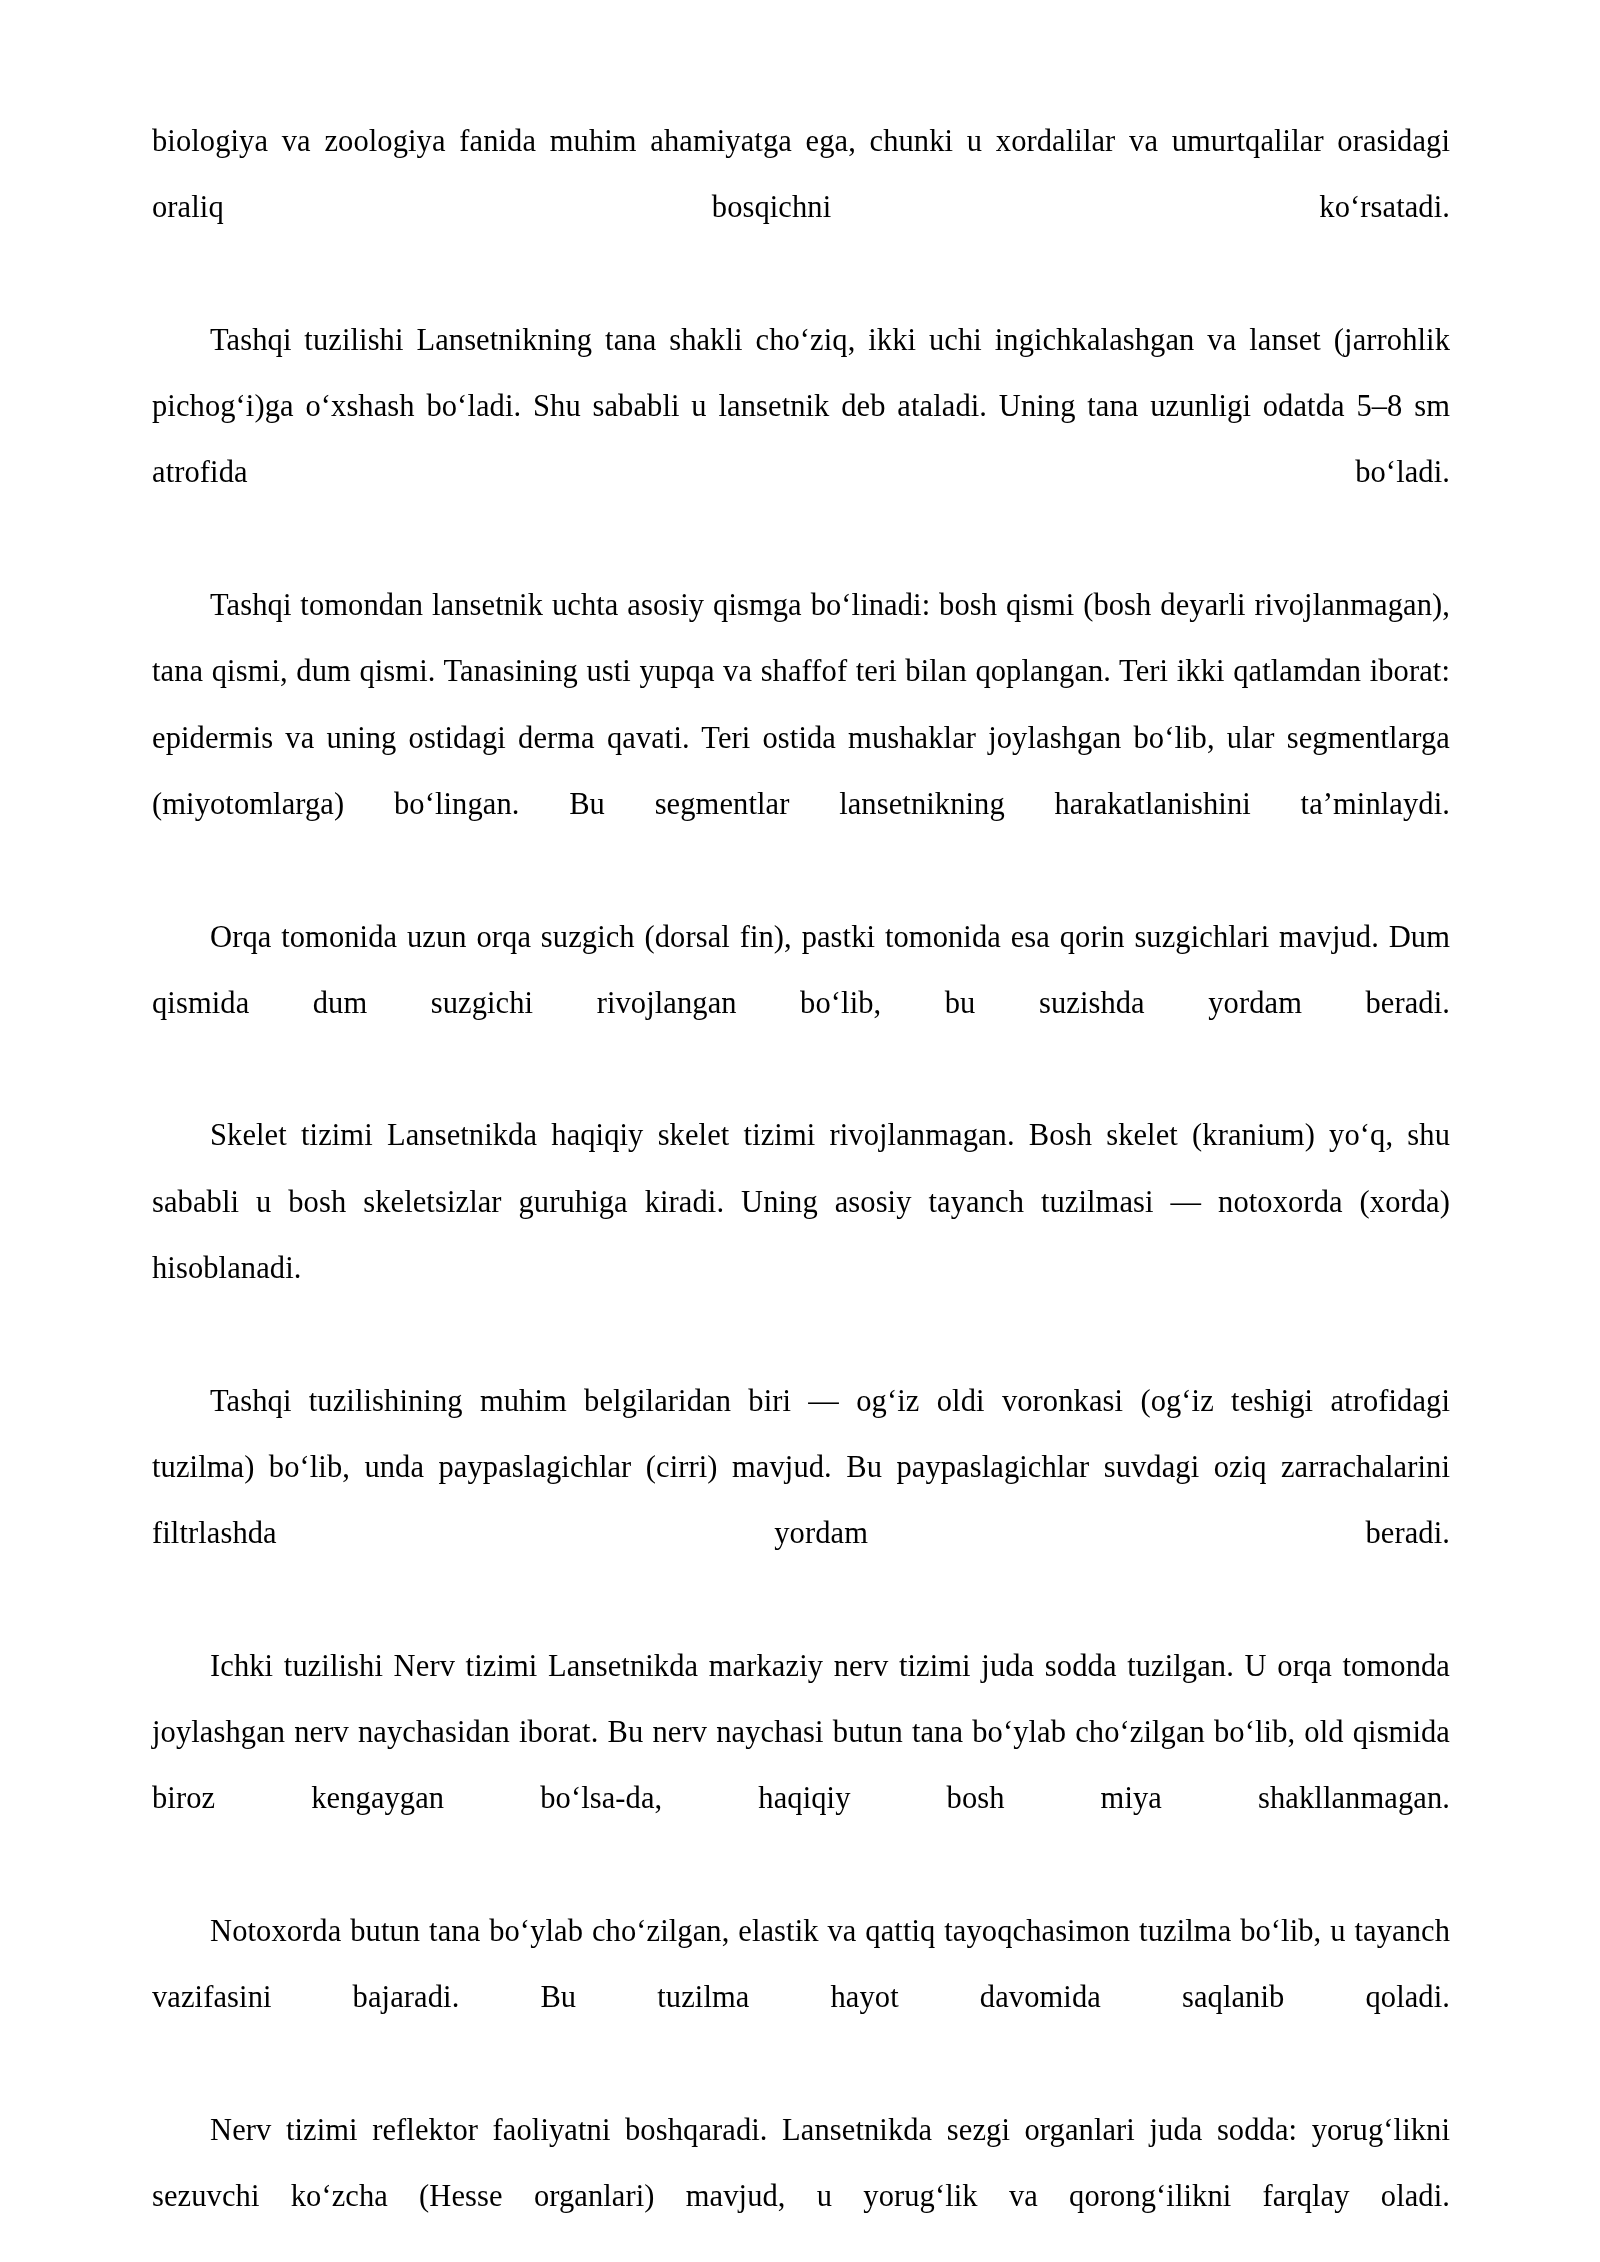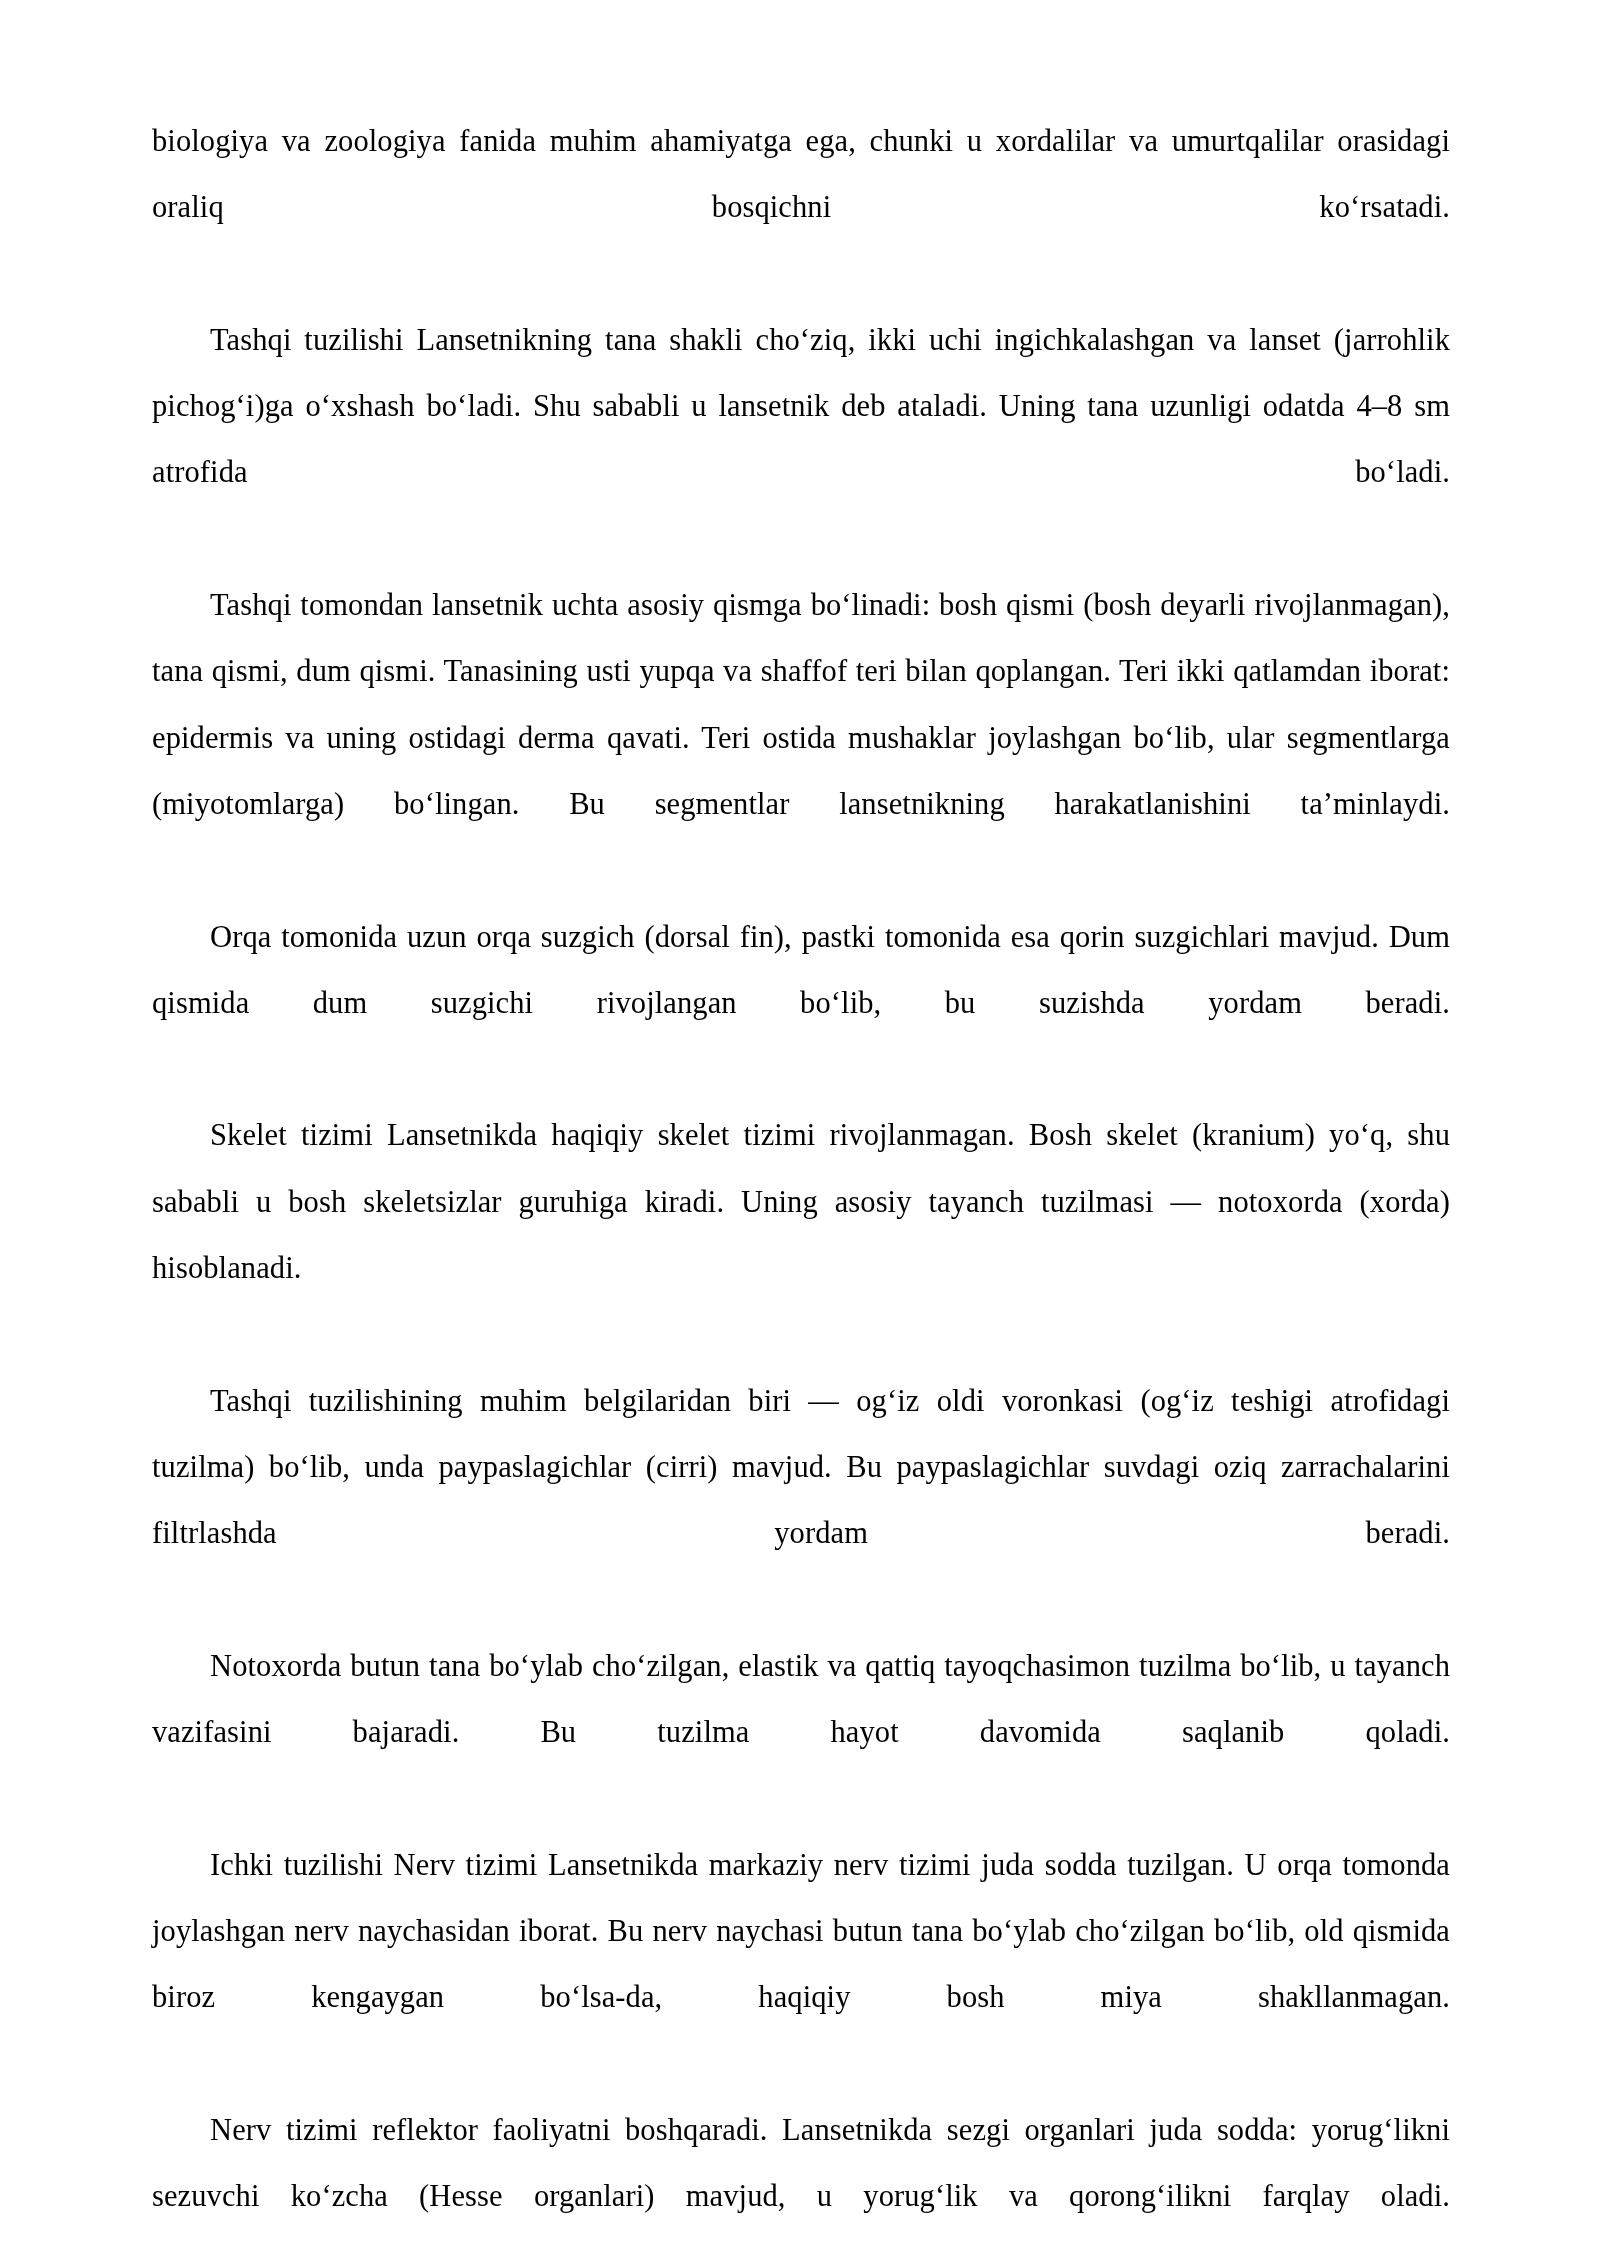--- a/index.html
+++ b/index.html
@@ -50,30 +50,30 @@
   }
 </style>
 </head>
 <body>
 
 <div class="page">
   <div class="page-body">
 
     <p class="para">biologiya va zoologiya fanida muhim ahamiyatga ega, chunki u xordalilar va umurtqalilar orasidagi oraliq bosqichni ko‘rsatadi.</p>
 
-    <p class="para indented">Tashqi tuzilishi Lansetnikning tana shakli cho‘ziq, ikki uchi ingichkalashgan va lanset (jarrohlik pichog‘i)ga o‘xshash bo‘ladi. Shu sababli u lansetnik deb ataladi. Uning tana uzunligi odatda 4–8 sm atrofida bo‘ladi.</p>
+    <p class="para indented">Tashqi tuzilishi Lansetnikning tana shakli cho‘ziq, ikki uchi ingichkalashgan va lanset (jarrohlik pichog‘i)ga o‘xshash bo‘ladi. Shu sababli u lansetnik deb ataladi. Uning tana uzunligi odatda 5–8 sm atrofida bo‘ladi.</p>
 
     <p class="para indented">Tashqi tomondan lansetnik uchta asosiy qismga bo‘linadi: bosh qismi (bosh deyarli rivojlanmagan), tana qismi, dum qismi. Tanasining usti yupqa va shaffof teri bilan qoplangan. Teri ikki qatlamdan iborat: epidermis va uning ostidagi derma qavati. Teri ostida mushaklar joylashgan bo‘lib, ular segmentlarga (miyotomlarga) bo‘lingan. Bu segmentlar lansetnikning harakatlanishini ta’minlaydi.</p>
 
     <p class="para indented">Orqa tomonida uzun orqa suzgich (dorsal fin), pastki tomonida esa qorin suzgichlari mavjud. Dum qismida dum suzgichi rivojlangan bo‘lib, bu suzishda yordam beradi.</p>
 
     <p class="para indented">Skelet tizimi Lansetnikda haqiqiy skelet tizimi rivojlanmagan. Bosh skelet (kranium) yo‘q, shu sababli u bosh skeletsizlar guruhiga kiradi. Uning asosiy tayanch tuzilmasi — notoxorda (xorda) hisoblanadi.</p>
 
     <p class="para indented">Tashqi tuzilishining muhim belgilaridan biri — og‘iz oldi voronkasi (og‘iz teshigi atrofidagi tuzilma) bo‘lib, unda paypaslagichlar (cirri) mavjud. Bu paypaslagichlar suvdagi oziq zarrachalarini filtrlashda yordam beradi.</p>
 
+    <p class="para indented">Ichki tuzilishi Nerv tizimi Lansetnikda markaziy nerv tizimi juda sodda tuzilgan. U orqa tomonda joylashgan nerv naychasidan iborat. Bu nerv naychasi butun tana bo‘ylab cho‘zilgan bo‘lib, old qismida biroz kengaygan bo‘lsa-da, haqiqiy bosh miya shakllanmagan.</p>
+
     <p class="para indented">Notoxorda butun tana bo‘ylab cho‘zilgan, elastik va qattiq tayoqchasimon tuzilma bo‘lib, u tayanch vazifasini bajaradi. Bu tuzilma hayot davomida saqlanib qoladi.</p>
-
-    <p class="para indented">Ichki tuzilishi Nerv tizimi Lansetnikda markaziy nerv tizimi juda sodda tuzilgan. U orqa tomonda joylashgan nerv naychasidan iborat. Bu nerv naychasi butun tana bo‘ylab cho‘zilgan bo‘lib, old qismida biroz kengaygan bo‘lsa-da, haqiqiy bosh miya shakllanmagan.</p>
 
     <p class="para indented">Nerv tizimi reflektor faoliyatni boshqaradi. Lansetnikda sezgi organlari juda sodda: yorug‘likni sezuvchi ko‘zcha (Hesse organlari) mavjud, u yorug‘lik va qorong‘ilikni farqlay oladi.</p>
 
   </div>
 </div>
 
 </body></html>

